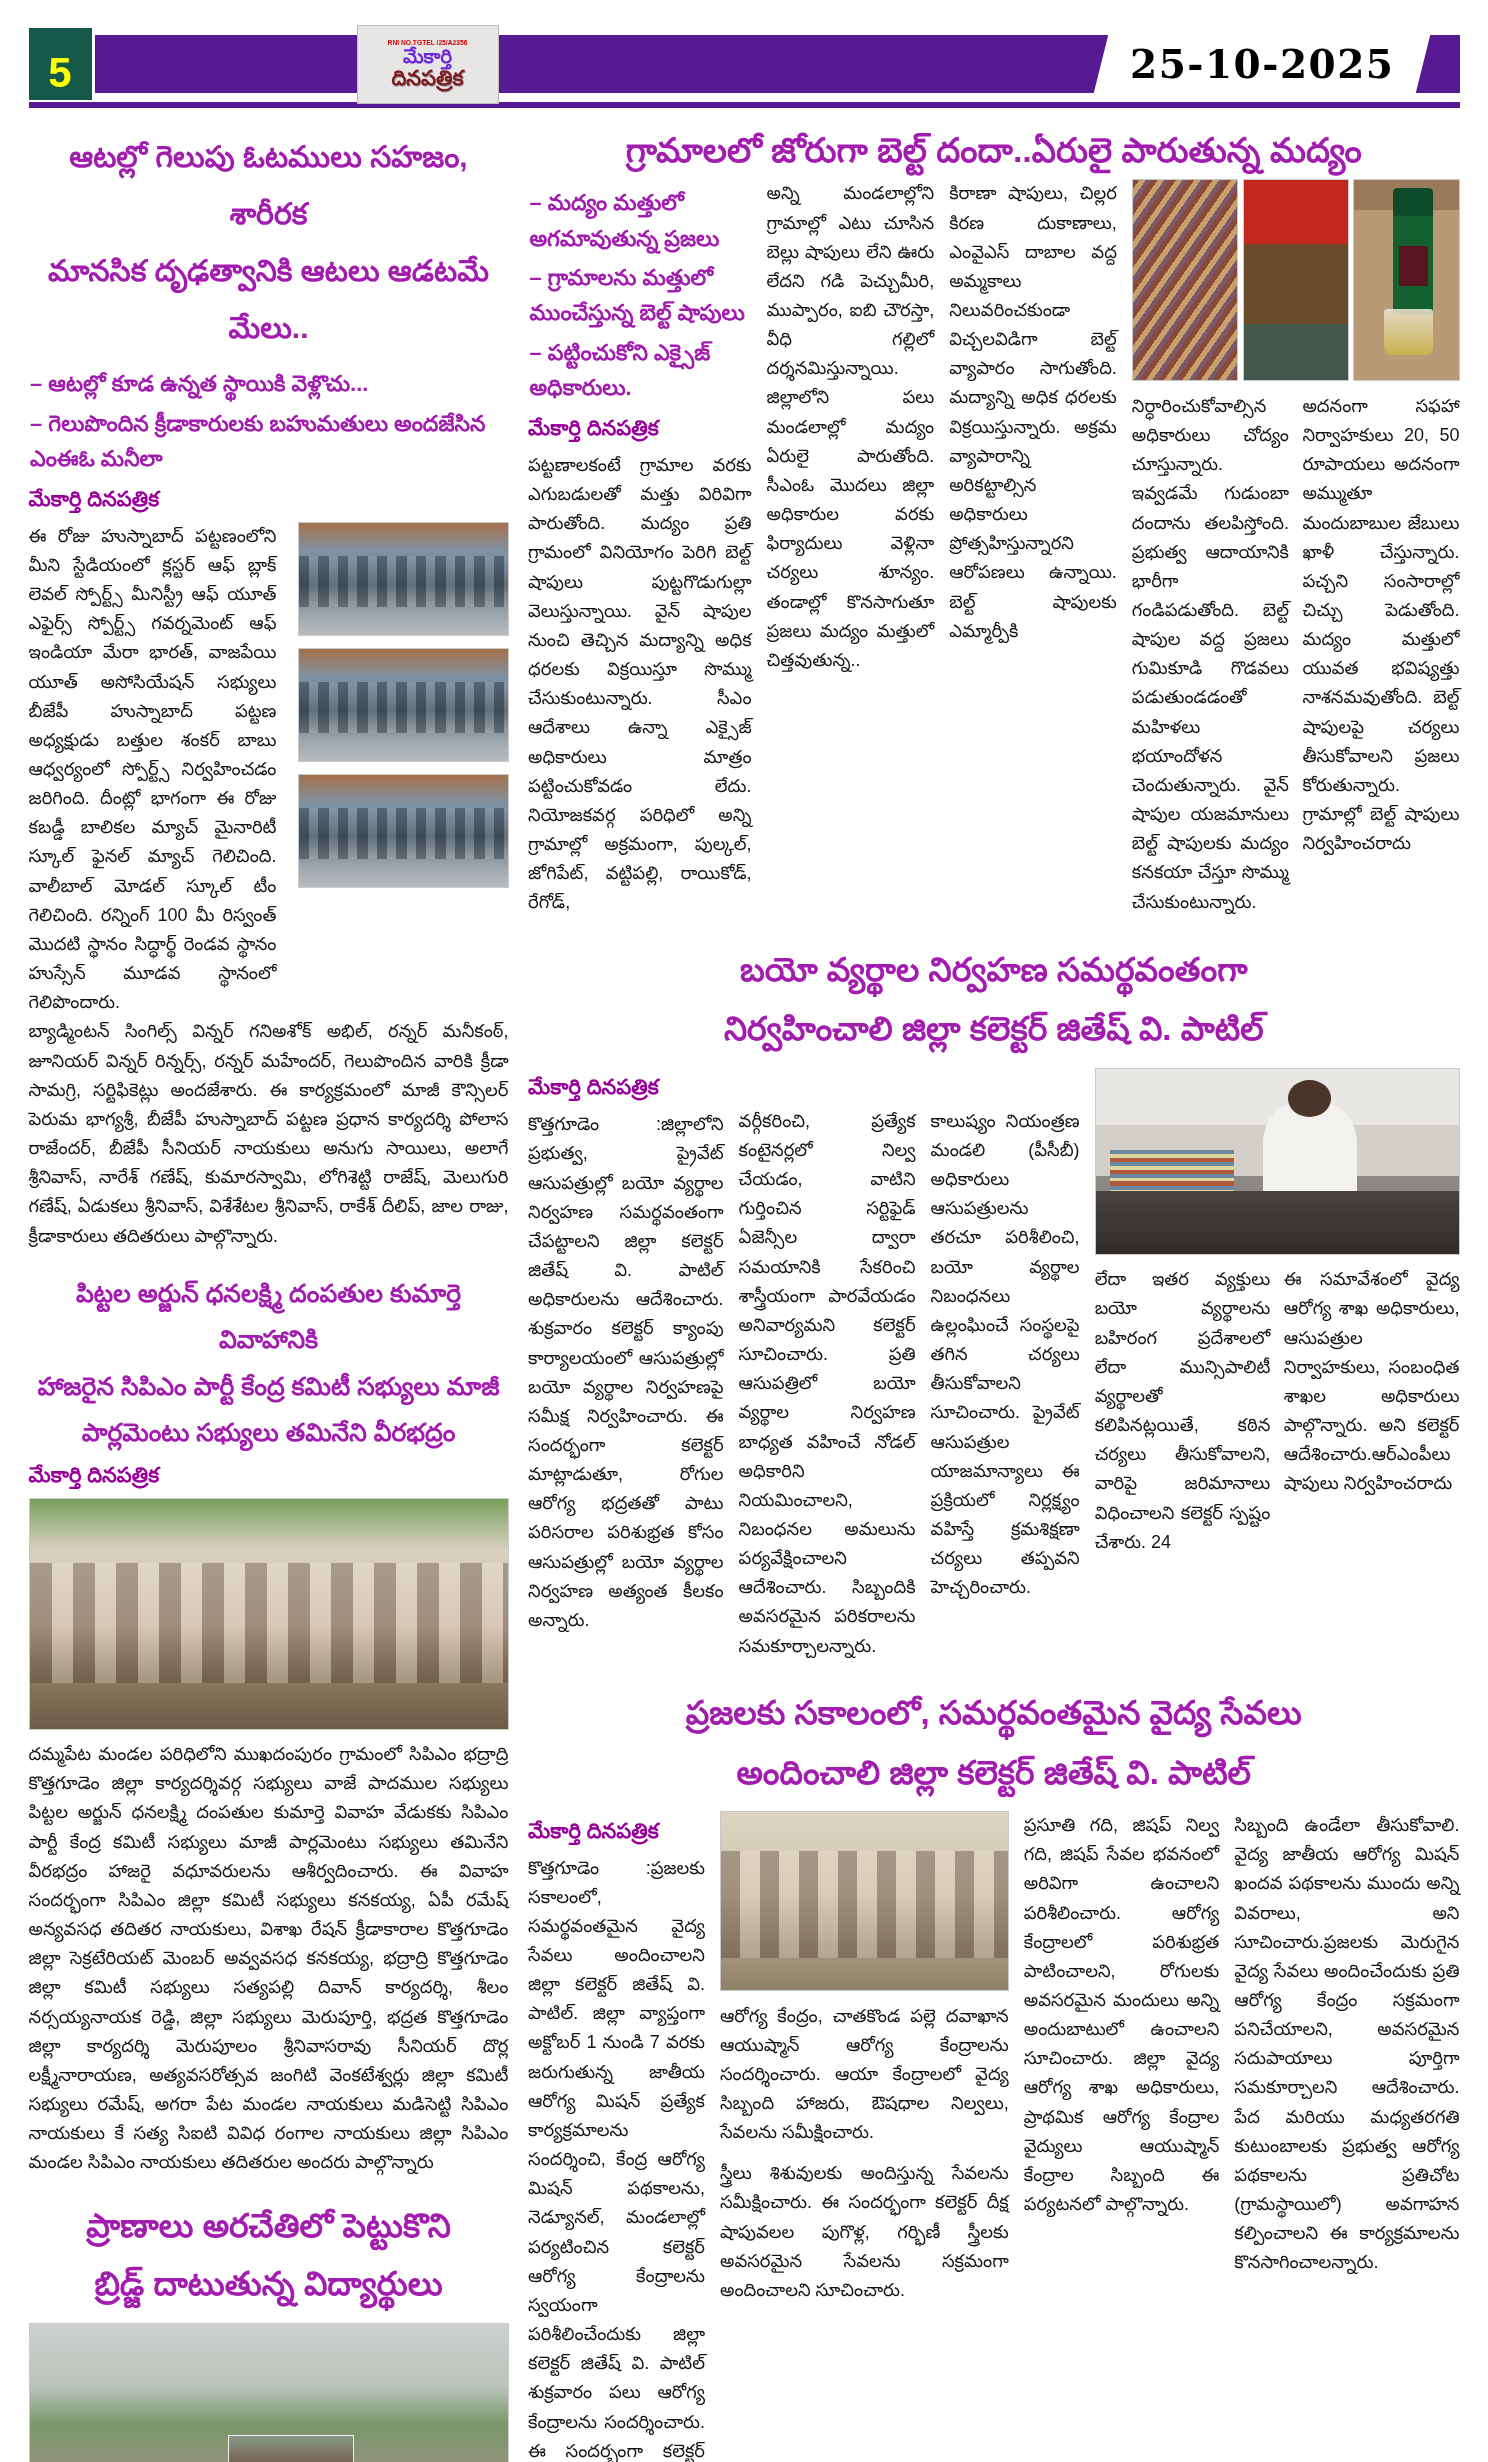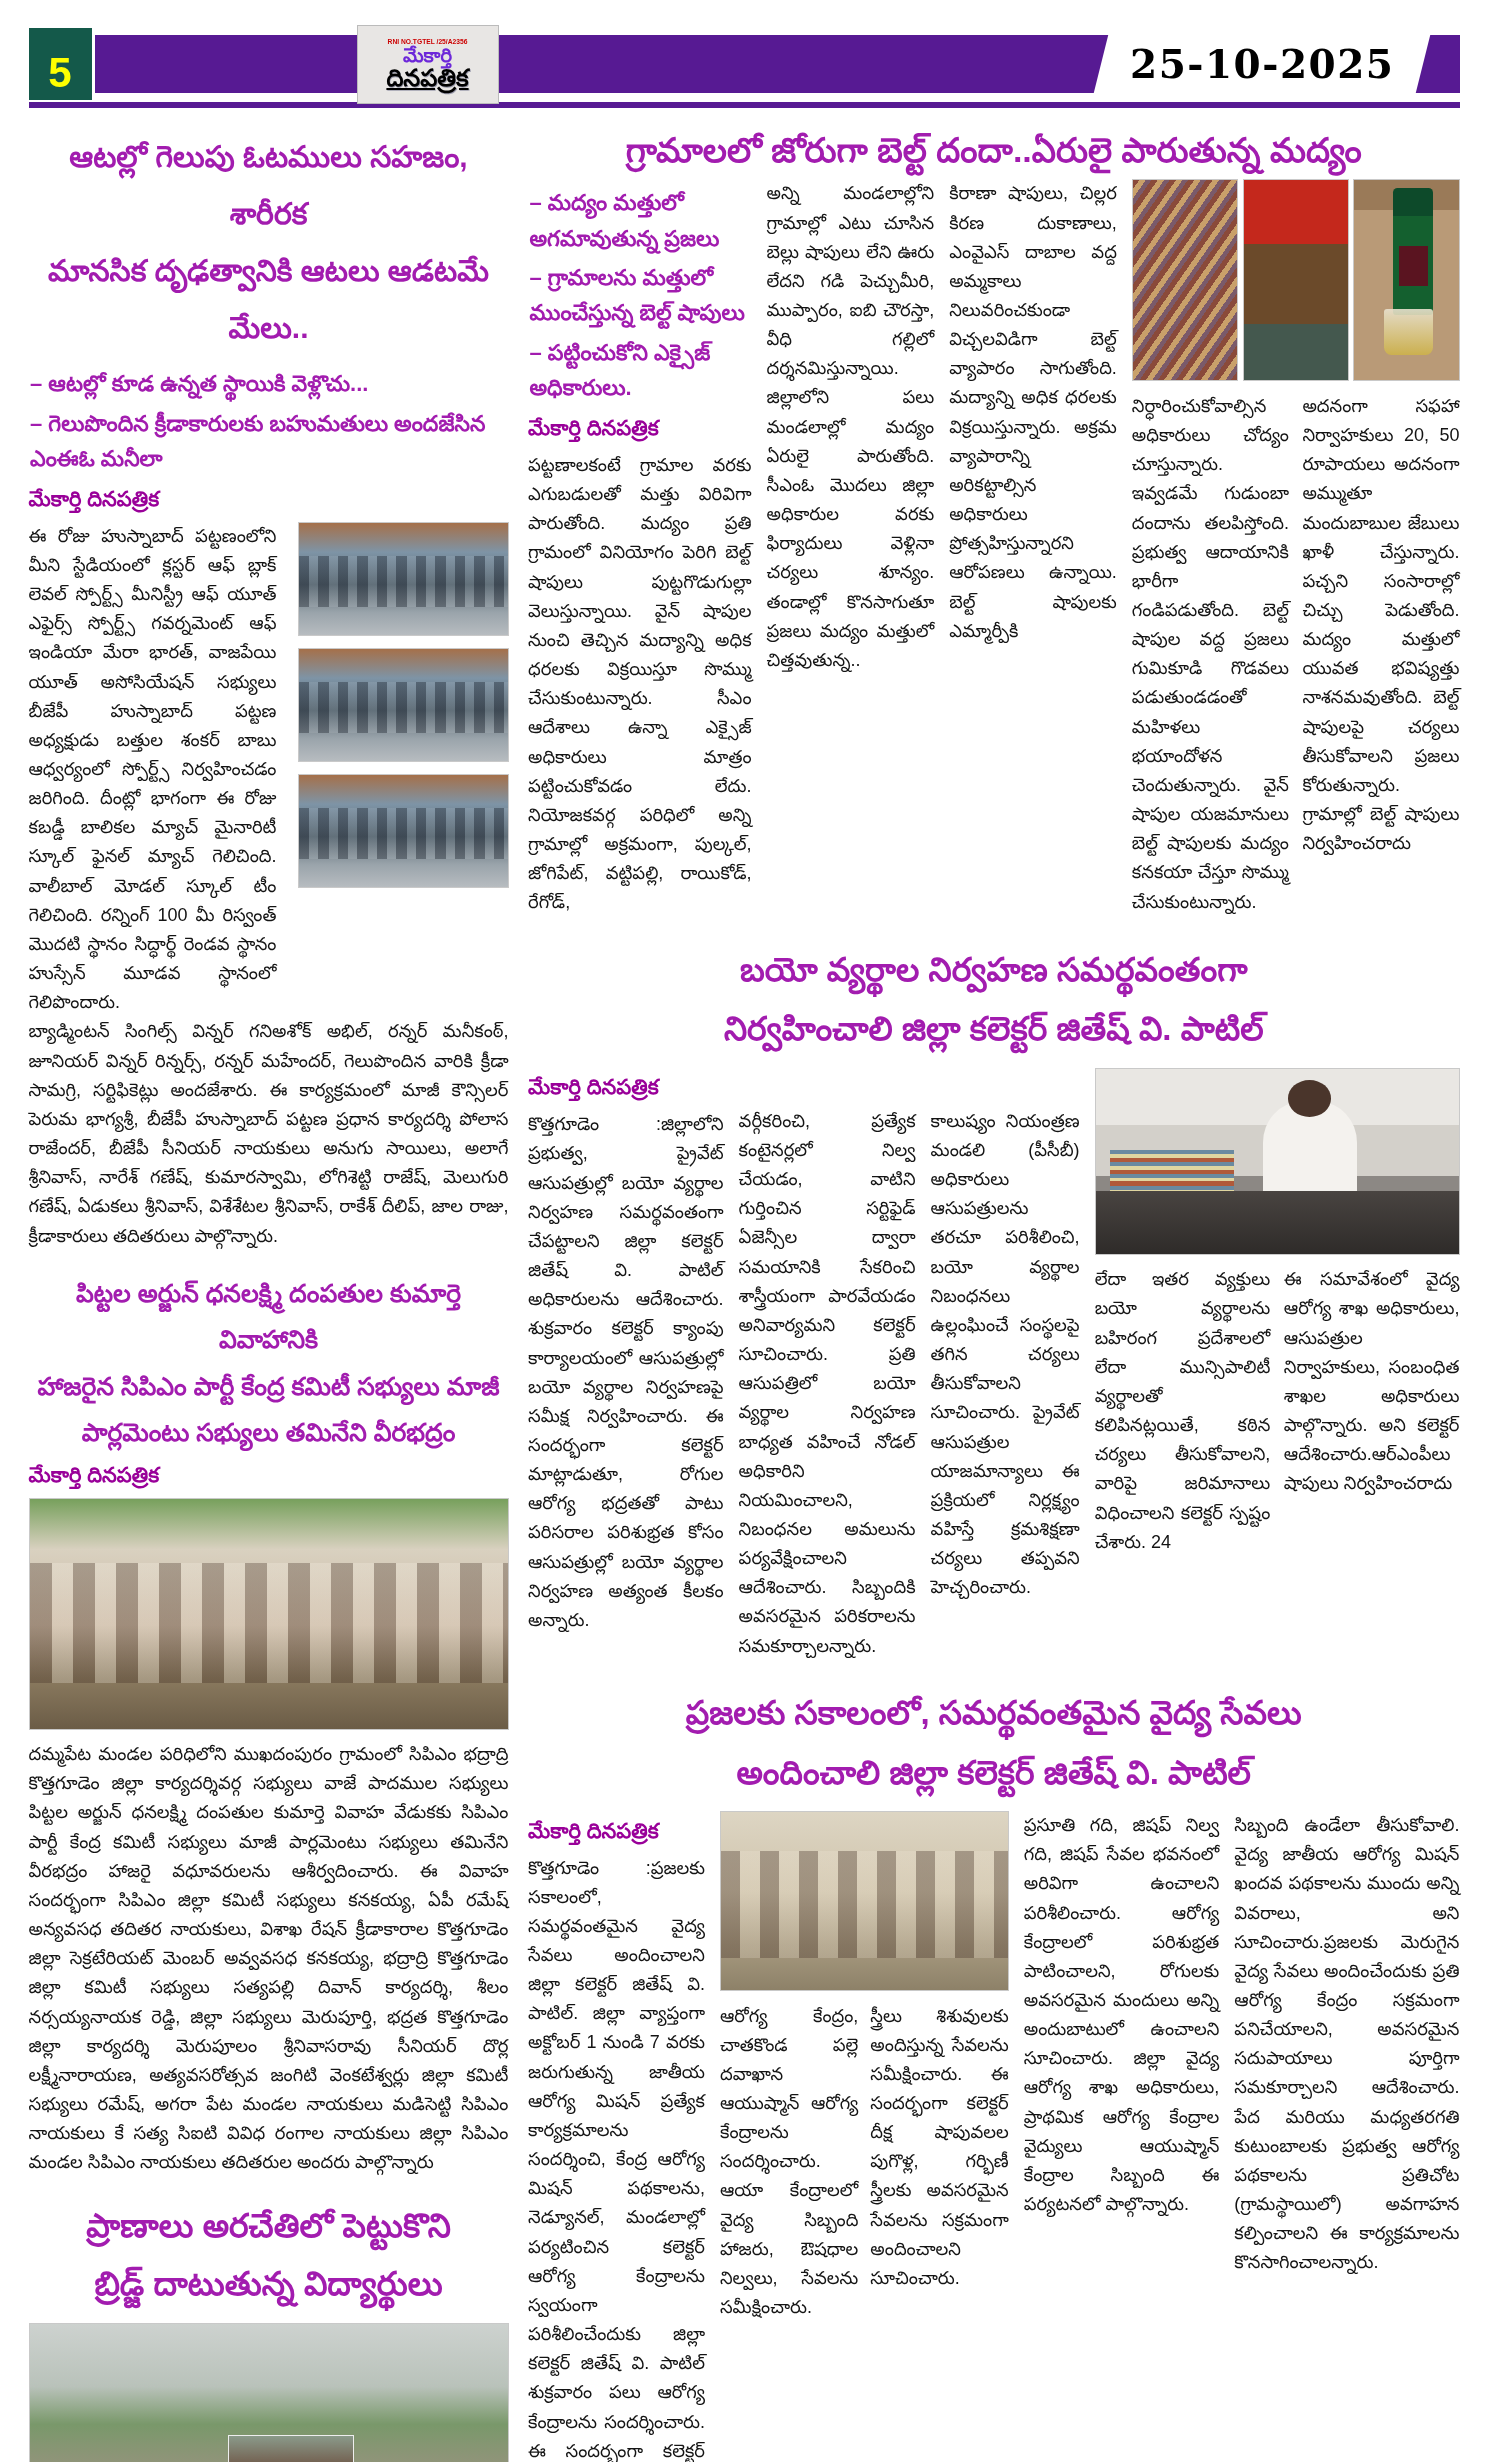--- a/index.html
+++ b/index.html
@@ -19,21 +19,21 @@
     padding-bottom:3px; flex:0 0 auto;
   }
   .band { flex:1; height:58px; background:#571a93; position:relative; margin-left:3px; }
   .masthead {
     position:absolute; left:262px; top:-10.5px; width:142px; height:79px;
     background:#e8e6e4; border:0.7px solid #bbb; display:flex; flex-direction:column;
     align-items:center; justify-content:center; line-height:1.05; text-align:center;
   }
   .masthead .reg { font-size:6.7px; color:#cc0000; font-weight:bold; }
   .masthead .w1 { font-size:19.5px; font-weight:900; color:#6d28d9; }
-  .masthead .w2 { font-size:24px; font-weight:900; color:#000000; text-shadow:0.7px 0.7px 0 #99a;text-decoration:underline; }
+  .masthead .w2 { font-size:21px; font-weight:900; color:#7f1d1d; text-shadow:0.7px 0.7px 0 #99a; }
   .dateblk {
     position:absolute; right:37px; top:0; height:58px; width:322px;
     background:#ffffff; transform:skewX(-14deg); display:flex; align-items:center; justify-content:center;
   }
   .dateblk span {
     transform:skewX(14deg); font-family:"DejaVu Serif","Liberation Serif",serif;
     font-weight:900; font-size:39px; letter-spacing:1.5px; color:#000;
   }
   .hdr-rule { height:6.7px; background:#571a93; margin-top:7.5px; }
 
@@ -231,21 +231,21 @@
           <span>ప్రజలకు సకాలంలో, సమర్థవంతమైన వైద్య సేవలు</span><br>
           <span>అందించాలి జిల్లా కలెక్టర్ జితేష్ వి. పాటిల్</span>
         </h1>
         <div style="display:flex; gap:15px;">
           <div style="flex:0 0 19%;">
             <div class="byline">మేకార్తి దినపత్రిక</div>
             <div class="body-t">కొత్తగూడెం :ప్రజలకు సకాలంలో, సమర్థవంతమైన వైద్య సేవలు అందించాలని జిల్లా కలెక్టర్ జితేష్ వి. పాటిల్. జిల్లా వ్యాప్తంగా అక్టోబర్ 1 నుండి 7 వరకు జరుగుతున్న జాతీయ ఆరోగ్య మిషన్ ప్రత్యేక కార్యక్రమాలను సందర్శించి, కేంద్ర ఆరోగ్య మిషన్ పథకాలను, నెడ్యూనల్, మండలాల్లో పర్యటించిన కలెక్టర్ ఆరోగ్య కేంద్రాలను స్వయంగా పరిశీలించేందుకు జిల్లా కలెక్టర్ జితేష్ వి. పాటిల్ శుక్రవారం పలు ఆరోగ్య కేంద్రాలను సందర్శించారు. ఈ సందర్భంగా కలెక్టర్ రేగళ్ల ప్రాథమిక</div>
           </div>
           <div style="flex:0 0 31%;">
             <div class="ph ph-hosp"></div>
-            <div style="display:flex; gap:12px; margin-top:10.5px;">
+            <div style="display:flex; gap:12px; margin-top:10.5px;flex-direction:column;">
               <div class="body-t" style="flex:1;">ఆరోగ్య కేంద్రం, చాతకొండ పల్లె దవాఖాన ఆయుష్మాన్ ఆరోగ్య కేంద్రాలను సందర్శించారు. ఆయా కేంద్రాలలో వైద్య సిబ్బంది హాజరు, ఔషధాల నిల్వలు, సేవలను సమీక్షించారు.</div>
               <div class="body-t" style="flex:1;">స్త్రీలు శిశువులకు అందిస్తున్న సేవలను సమీక్షించారు. ఈ సందర్భంగా కలెక్టర్ దీక్ష షాపువలల పుగొళ్ల, గర్భిణీ స్త్రీలకు అవసరమైన సేవలను సక్రమంగా అందించాలని సూచించారు.</div>
             </div>
           </div>
           <div style="flex:0 0 21%;" class="body-t">ప్రసూతి గది, జిషప్ నిల్వ గది, జిషప్ సేవల భవనంలో అరివిగా ఉంచాలని పరిశీలించారు. ఆరోగ్య కేంద్రాలలో పరిశుభ్రత పాటించాలని, రోగులకు అవసరమైన మందులు అన్ని అందుబాటులో ఉంచాలని సూచించారు. జిల్లా వైద్య ఆరోగ్య శాఖ అధికారులు, ప్రాథమిక ఆరోగ్య కేంద్రాల వైద్యులు ఆయుష్మాన్ కేంద్రాల సిబ్బంది ఈ పర్యటనలో పాల్గొన్నారు.</div>
           <div style="flex:1; min-width:0;" class="body-t">సిబ్బంది ఉండేలా తీసుకోవాలి. వైద్య జాతీయ ఆరోగ్య మిషన్ ఖందవ పథకాలను ముందు అన్ని వివరాలు, అని సూచించారు.ప్రజలకు మెరుగైన వైద్య సేవలు అందించేందుకు ప్రతి ఆరోగ్య కేంద్రం సక్రమంగా పనిచేయాలని, అవసరమైన సదుపాయాలు పూర్తిగా సమకూర్చాలని ఆదేశించారు. పేద మరియు మధ్యతరగతి కుటుంబాలకు ప్రభుత్వ ఆరోగ్య పథకాలను ప్రతిచోట (గ్రామస్థాయిలో) అవగాహన కల్పించాలని ఈ కార్యక్రమాలను కొనసాగించాలన్నారు.</div>
         </div>
       </div>
 
     </div>

